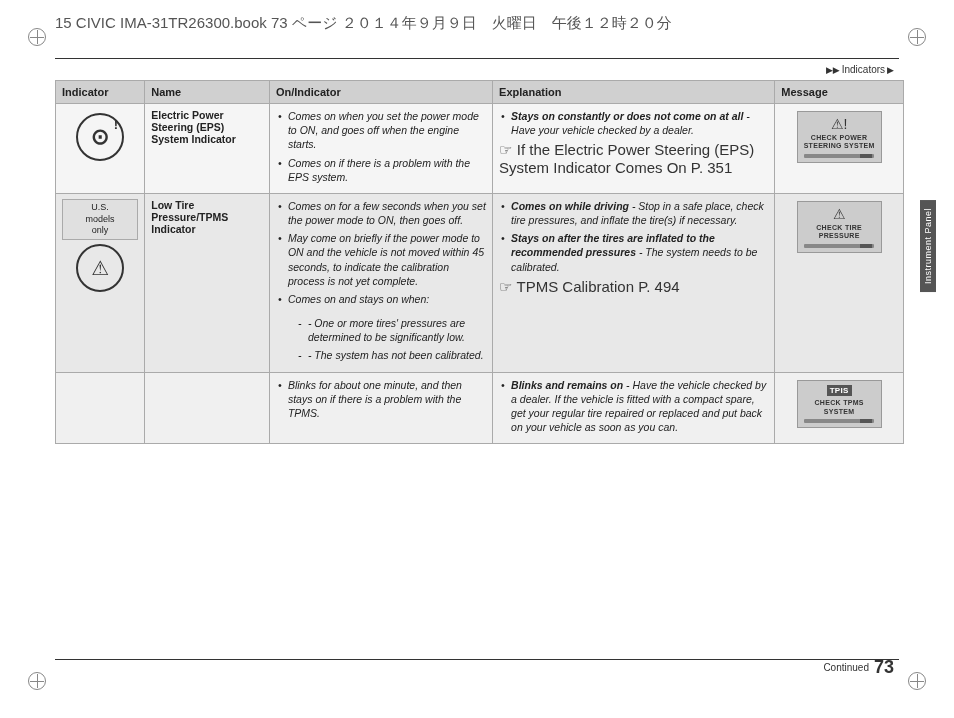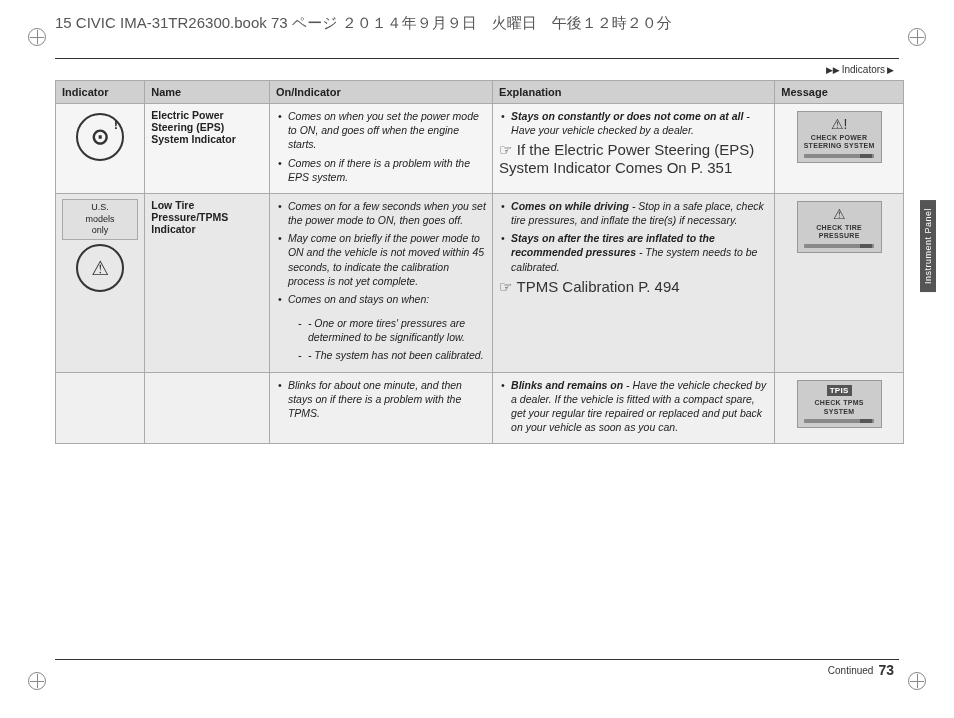--- a/index.html
+++ b/index.html
@@ -108,21 +108,21 @@
       position: absolute;
       bottom: 40px;
       right: 60px;
       font-size: 10px;
       color: #333;
       display: flex;
       align-items: center;
       gap: 5px;
     }
     .page-number {
-      font-size: 14px;
+      font-size: 18px;
       font-weight: bold;
     }
 
     
     .main-content {
       position: absolute;
       top: 80px;
       left: 55px;
       right: 50px;
       bottom: 65px;

